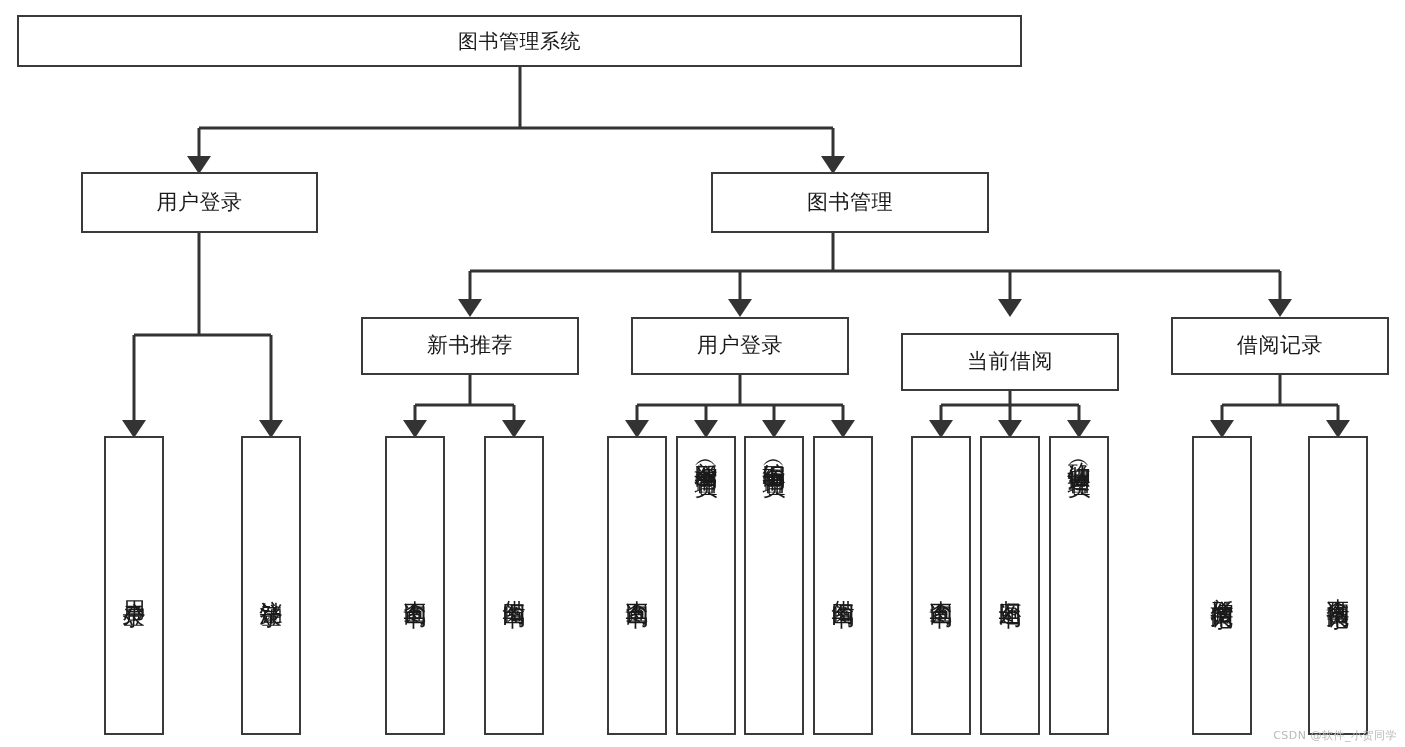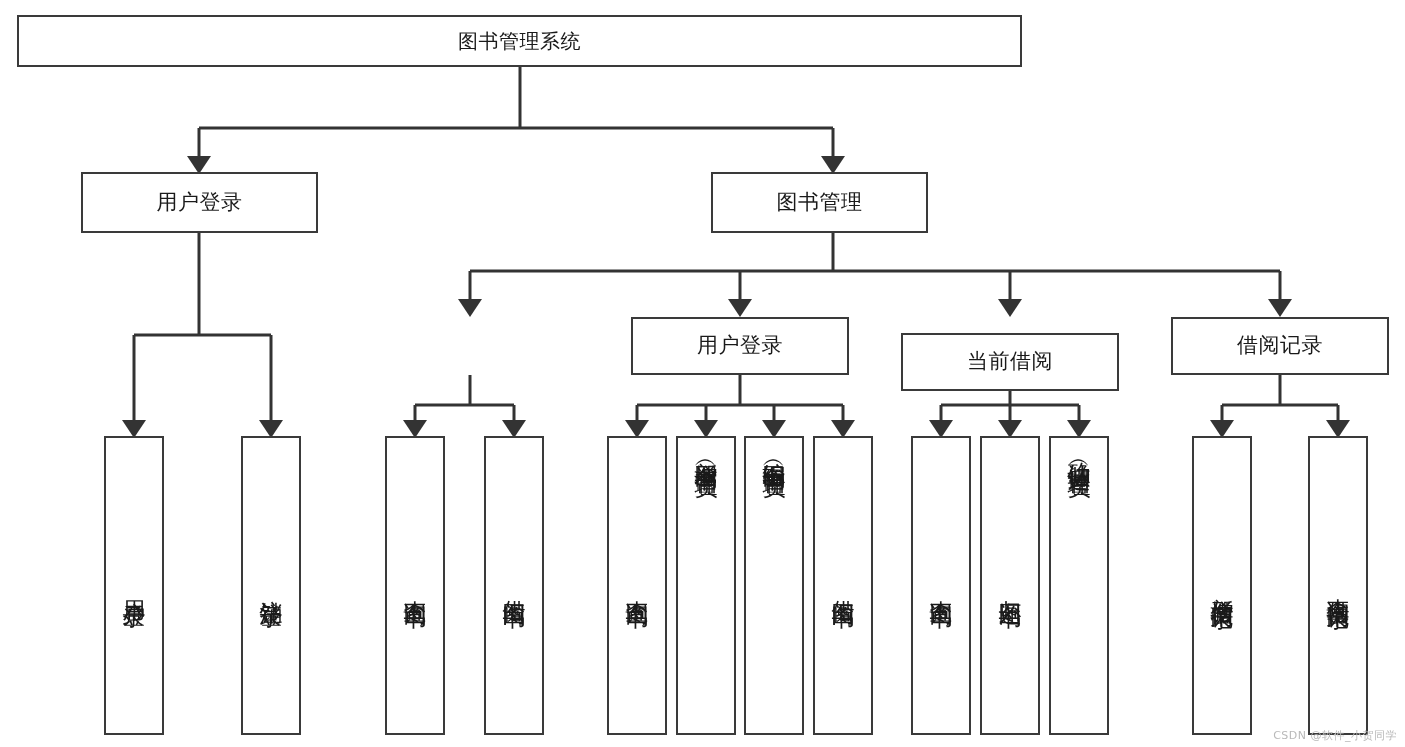--- a/index.html
+++ b/index.html
@@ -137,24 +137,27 @@
   </svg>
 
   <div class="node horiz root" style="left:17px; top:15px; width:1005px; height:52px;">
     <span class="node-label">图书管理系统</span>
   </div>
 
   <div class="node horiz" style="left:81px; top:172px; width:237px; height:61px;">
     <span class="node-label">用户登录</span>
   </div>
 
-  <div class="node horiz" style="left:711px; top:172px; width:217px; height:61px;">
+  <div class="node horiz" style="left:711px; top:172px; width:278px; height:61px;">
     <span class="node-label">图书管理</span>
   </div>
 
+  <div class="node horiz" style="left:361px; top:317px; width:218px; height:58px;">
+    <span class="node-label">新书推荐</span>
+  </div>
 
   <div class="node horiz" style="left:631px; top:317px; width:218px; height:58px;">
     <span class="node-label">用户登录</span>
   </div>
 
   <div class="node horiz" style="left:901px; top:333px; width:218px; height:58px;">
     <span class="node-label">当前借阅</span>
   </div>
 
   <div class="node horiz" style="left:1171px; top:317px; width:218px; height:58px;">

